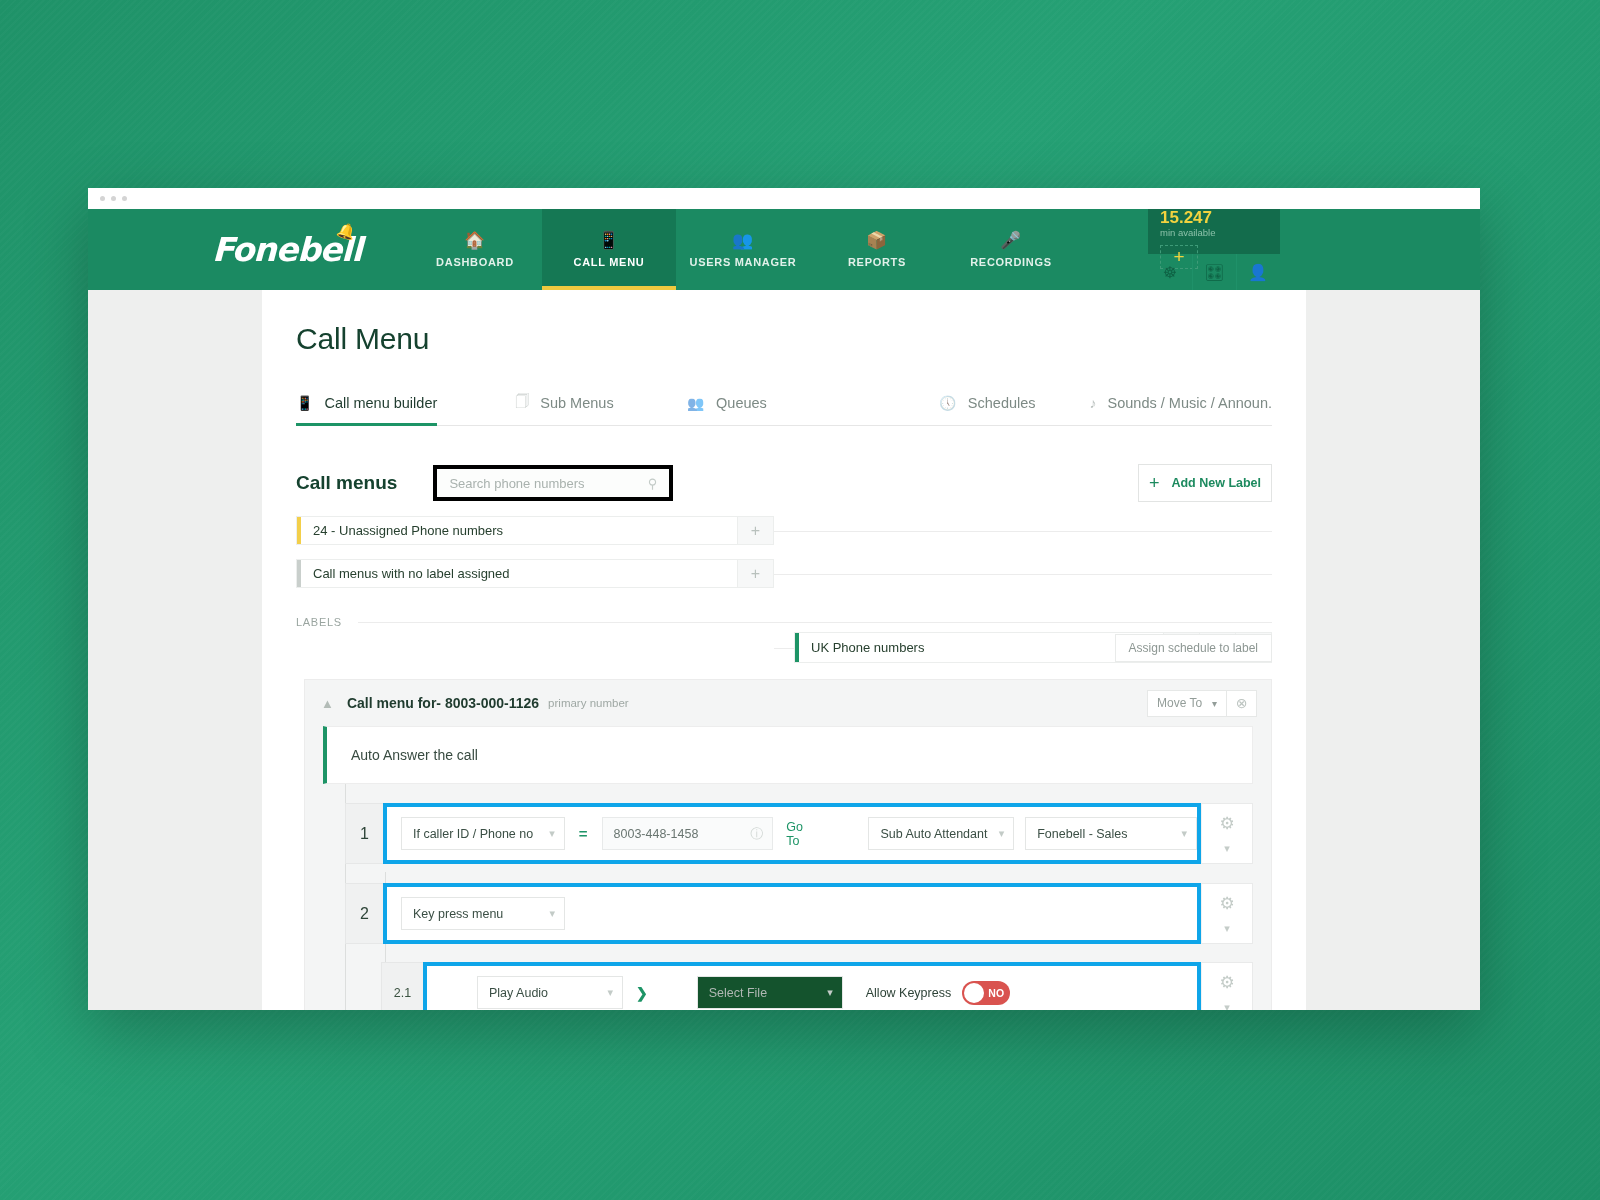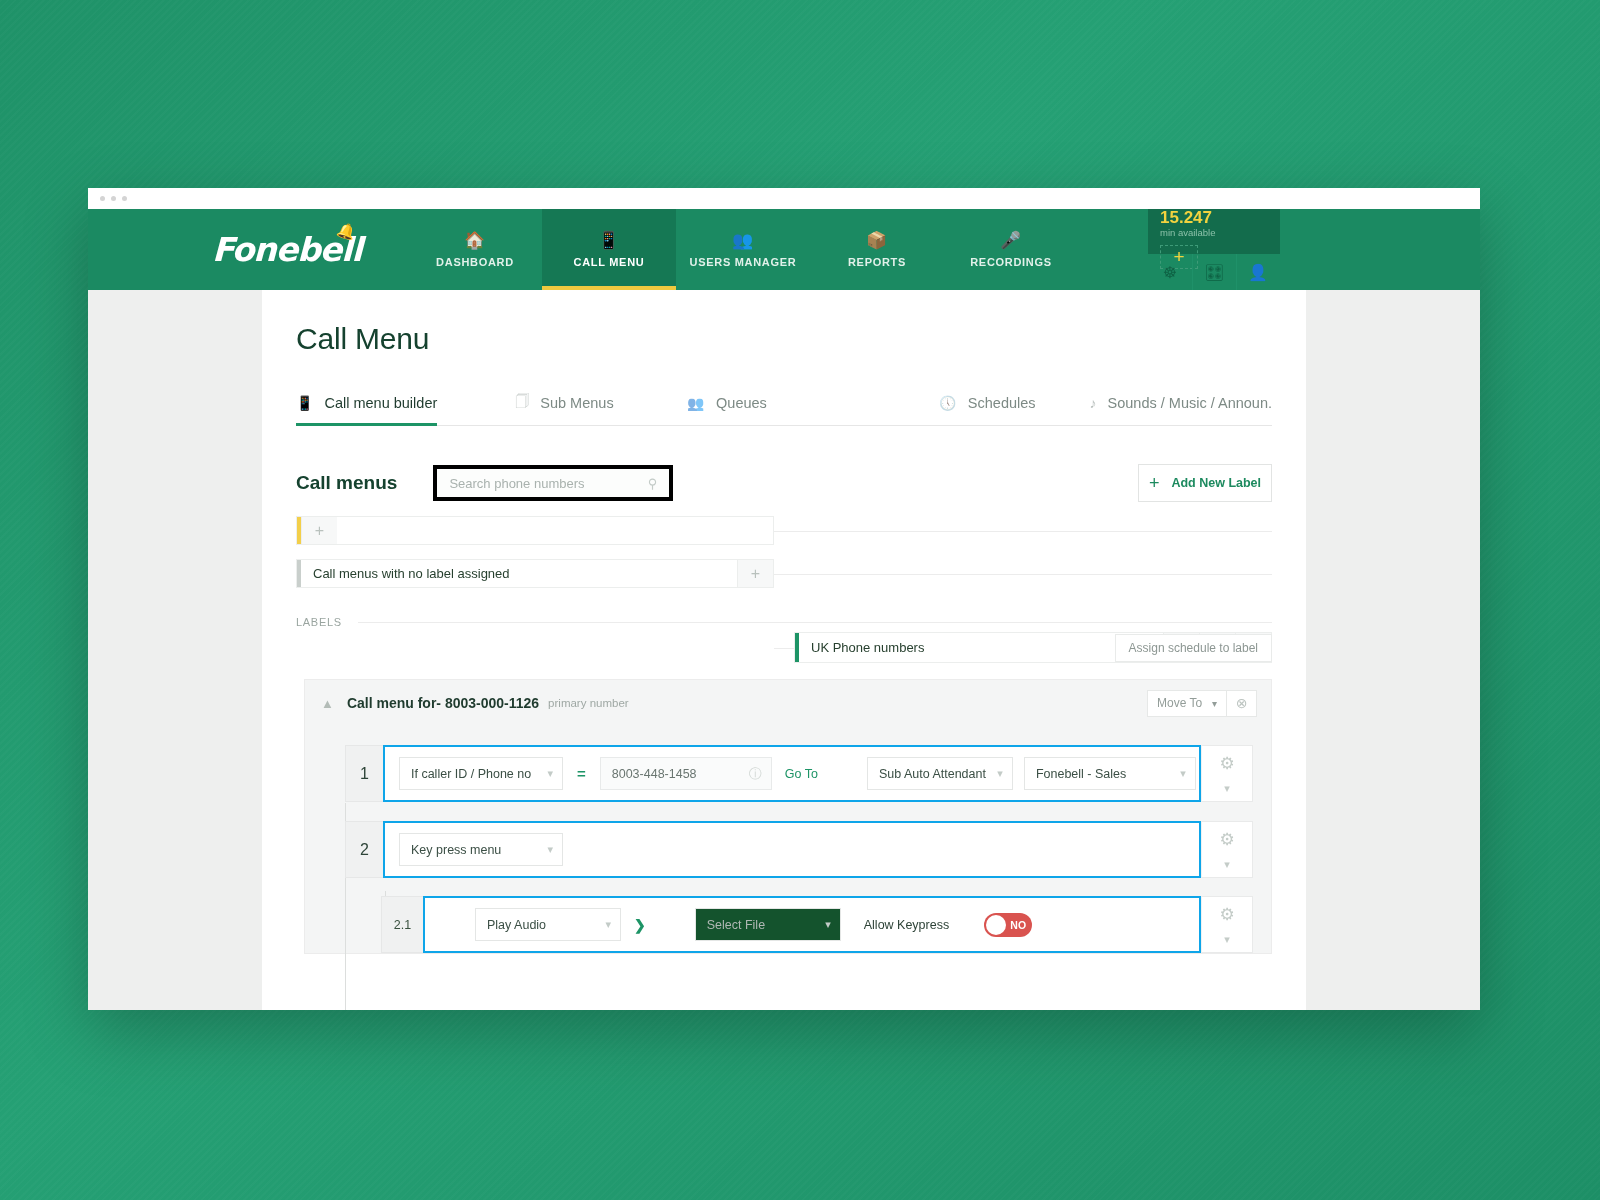--- a/index.html
+++ b/index.html
@@ -391,21 +391,21 @@
     width: 38px;
     background: #f0f1f1;
     border: 1px solid #e6e7e7;
     border-right: none;
     display: flex; align-items: center; justify-content: center;
     font-size: 16px; color: #2d4438;
   }
   .step-body {
     flex: 1;
     background: #fff;
-    border: 2px solid #0ea5e9;
+    border: 4px solid #0ea5e9;
     display: flex; align-items: center;
     padding: 10px 0 10px 14px;
     min-height: 54px;
     gap: 11px;
   }
   .step-gear {
     width: 52px;
     background: #fff;
     border: 1px solid #e9eaea;
     border-left: 1px solid #f0f1f1;
@@ -470,21 +470,21 @@
   }
 
   .allow-kp { font-size: 12.5px; color: #2d4237; margin-left: 12px; }
   .toggle {
     width: 48px; height: 24px;
     border-radius: 12px;
     background: #d9534f;
     display: flex; align-items: center;
     padding: 2px;
     cursor: pointer;
-    margin-left: 24px;
+    margin-left: 0;
   }
   .toggle .knob {
     width: 20px; height: 20px; border-radius: 50%;
     background: #fff;
   }
   .toggle .tl {
     color: #fff; font-size: 10.5px; font-weight: 700;
     flex: 1; text-align: center;
   }
 </style>
@@ -590,20 +590,21 @@
           </div>
           <div class="add-label-btn">
             <span class="plus">+</span>
             <span>Add New Label</span>
           </div>
         </div>
 
         <div class="grp-row">
           <div class="grp-pill">
             <div class="grp-accent accent-gold"></div>
+            <div class="grp-label">24 - Unassigned Phone numbers</div>
             <div class="grp-btn">+</div>
           </div>
         </div>
 
         <div class="grp-row">
           <div class="grp-pill">
             <div class="grp-accent accent-grey"></div>
             <div class="grp-label">Call menus with no label assigned</div>
             <div class="grp-btn">+</div>
           </div>
@@ -636,20 +637,21 @@
                 <span class="cv">▾</span>
               </div>
               <div class="head-x">⊗</div>
             </div>
           </div>
 
           <div class="flow">
             <div class="connector"></div>
             <div class="sub-connector"></div>
 
+            <div class="auto-answer">Auto Answer the call</div>
 
             <div class="step">
               <div class="step-num">1</div>
               <div class="step-body">
                 <div class="sel w180">
                   <span>If caller ID / Phone no</span>
                   <span class="cv">▾</span>
                 </div>
                 <span class="eq-sign">=</span>
                 <div class="txtfield">

